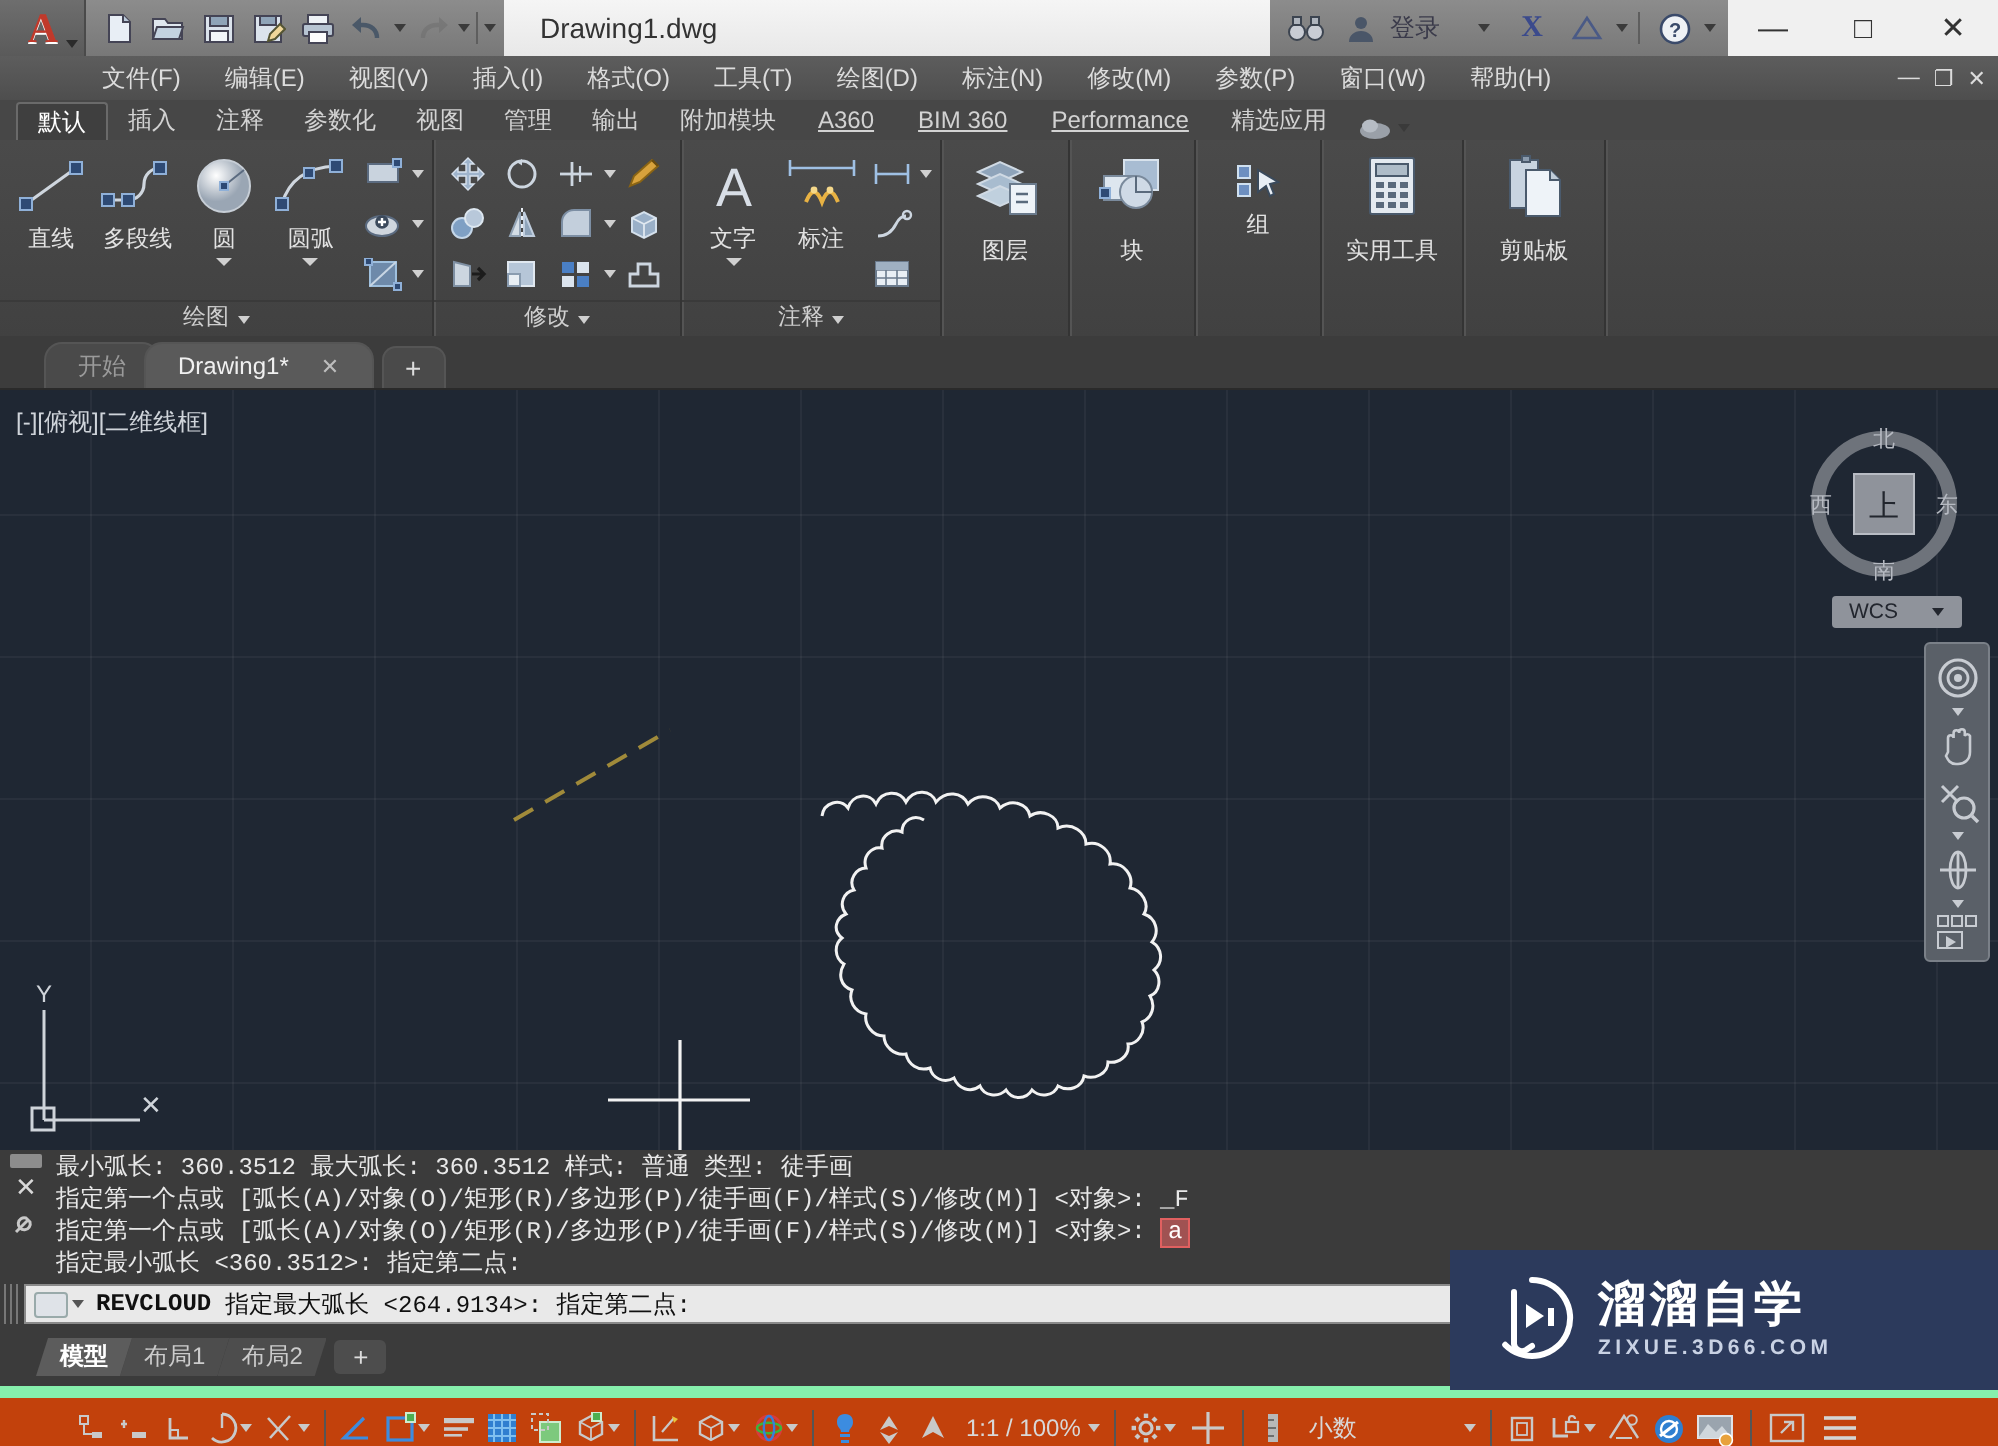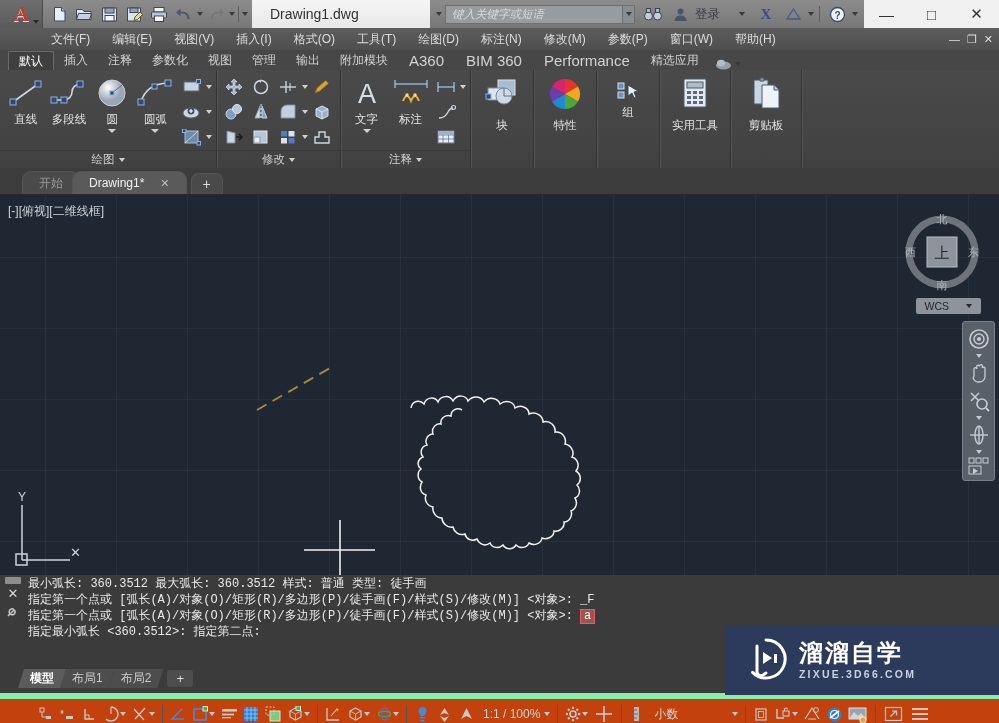--- a/index.html
+++ b/index.html
@@ -72,21 +72,21 @@
   .menu-wbtns span{color:#dcdcdc;font-size:11px;}
 
   
   .ribtabs{
     position:absolute;left:0;top:50px;width:999px;height:20px;
     background:#474747;display:flex;align-items:flex-end;
   }
   .ribtab{padding:0 10px;height:19px;line-height:19px;color:#d2d2d2;font-size:12px;white-space:nowrap;}
   .ribtab.active{background:#3f3f3f;color:#fff;border-top:1px solid #6a6a6a;
      border-left:1px solid #6a6a6a;border-right:1px solid #6a6a6a;height:18px;line-height:18px;border-radius:2px 2px 0 0;}
-  .ribtab-lat{padding:0 11px;font-size:15px;}
+  .ribtab-lat{padding:0 11px;font-size:12px;text-decoration:underline;}
   .rib-cloud{margin-left:6px;display:flex;align-items:center;gap:3px;}
 
   
   .ribbon{
     position:absolute;left:0;top:70px;width:999px;height:98px;
     background:linear-gradient(#4a4a4a,#414141);
     display:flex;align-items:stretch;
     border-bottom:1px solid #2f2f2f;
   }
   .panel{position:relative;display:flex;flex-direction:column;
@@ -267,27 +267,20 @@
             </svg>
         </div>
         <span class="mini-cv"></span>
         <div class="qsep"></div>
         <span class="mini-cv"></span>
       </div>
     </div>
     <div class="tb-mid">
       <div class="doctitle">Drawing1.dwg</div>
     </div>
-    <div class="searchwrap">
-      <span class="mini-cv" style="margin-right:3px"></span>
-      <div class="searchbox">键入关键字或短语</div>
-      <div class="search-cv">
-          <span class="mini-cv"></span>
-        </div>
-    </div>
     <div class="tb-right">
       <div class="qbtn">
         <svg width="20" height="15" viewBox="0 0 20 15">
             <circle cx="5.5" cy="9" r="4" fill="#c8ccd4" stroke="#3c4450"></circle>
             <circle cx="14.5" cy="9" r="4" fill="#c8ccd4" stroke="#3c4450"></circle>
             <rect x="3.5" y="1.5" width="4" height="4" fill="#aeb4bd" stroke="#3c4450"></rect>
             <rect x="12.5" y="1.5" width="4" height="4" fill="#aeb4bd" stroke="#3c4450"></rect>
           </svg>
       </div>
       <div class="qbtn">
@@ -605,59 +598,56 @@
             </span>
           </div>
         </div>
       </div>
       <div class="panel-title">
         <span>注释</span>
         <span class="cvw"></span>
       </div>
     </div>
 
+    <div class="panel panel-vert" style="width:63px">
+      <div class="panel-body">
+        <span class="ic">
+          <svg width="40" height="36" viewBox="0 0 40 36">
+              <path d="M6 10 L17 5 L28 10 L17 15 Z" fill="#8fa4ba" stroke="#d0dae4"></path>
+              <path d="M6 16 L17 11 L28 16 L17 21 Z" fill="#a8bccf" stroke="#d0dae4"></path>
+              <path d="M6 22 L17 17 L28 22 L17 27 Z" fill="#c0d0de" stroke="#d0dae4"></path>
+              <rect x="22" y="16" width="13" height="15" fill="#eef3f8" stroke="#6a7a8c"></rect>
+              <path d="M25 21h6M25 25h6" stroke="#5a6a7c" stroke-width="1.2"></path>
+            </svg>
+        </span>
+        <span class="lb">图层</span>
+      </div>
+      <div class="panel-foot-cv">
+          <span class="cvw"></span>
+        </div>
+    </div>
 
     <div class="panel panel-vert" style="width:62px">
       <div class="panel-body">
         <span class="ic">
           <svg width="40" height="36" viewBox="0 0 40 36">
               <rect x="16" y="4" width="17" height="15" fill="#a8bcd2" stroke="#d8e2ec"></rect>
               <rect x="6" y="12" width="16" height="12" fill="#dde6ef" stroke="#7a8a9c"></rect>
               <circle cx="22" cy="20" r="8" fill="#cfdae6" stroke="#7a8a9c"></circle>
               <path d="M22 12 v8 h8" fill="none" stroke="#5a6a7c"></path>
               <rect x="4" y="18" width="5" height="5" fill="#2e4a74" stroke="#8fb0d8"></rect>
             </svg>
         </span>
         <span class="lb">块</span>
       </div>
       <div class="panel-foot-cv">
           <span class="cvw"></span>
         </div>
     </div>
 
-    <div class="panel panel-vert" style="width:62px">
-      <div class="panel-body">
-        <span class="ic">
-          <svg width="36" height="36" viewBox="0 0 36 36">
-              <g transform="translate(18,18)">
-            <path d="M0 0 L0 -15 A15 15 0 0 1 13 -7.5 Z" fill="#e8322c"></path>
-            <path d="M0 0 L13 -7.5 A15 15 0 0 1 13 7.5 Z" fill="#f0a81e"></path>
-            <path d="M0 0 L13 7.5 A15 15 0 0 1 0 15 Z" fill="#4aa83e"></path>
-            <path d="M0 0 L0 15 A15 15 0 0 1 -13 7.5 Z" fill="#1f8ad0"></path>
-            <path d="M0 0 L-13 7.5 A15 15 0 0 1 -13 -7.5 Z" fill="#6b3ea8"></path>
-            <path d="M0 0 L-13 -7.5 A15 15 0 0 1 0 -15 Z" fill="#d8246e"></path>
-          </g>
-            </svg>
-        </span>
-        <span class="lb">特性</span>
-      </div>
-      <div class="panel-foot-cv">
-          <span class="cvw"></span>
-        </div>
-    </div>
 
     <div class="panel panel-vert" style="width:62px">
       <div class="panel-body" style="padding-top:10px">
         <span class="ic" style="height:22px">
           <svg width="26" height="22" viewBox="0 0 26 22">
               <rect x="3" y="3" width="6" height="6" fill="#6d8fc0" stroke="#cfe0f0"></rect>
               <rect x="3" y="12" width="6" height="6" fill="#6d8fc0" stroke="#cfe0f0"></rect>
               <path d="M13 5 L13 16 L17 13 L19 18 L21 17 L19 12 L23 11 Z" fill="#e8eef4" stroke="#3a4a5c"></path>
             </svg>
         </span>
@@ -829,20 +819,29 @@
       </span>
     </div>
     <div class="cmd-lines">
       <div>最小弧长: 360.3512    最大弧长: 360.3512     样式: 普通    类型: 徒手画</div>
       <div>指定第一个点或 [弧长(A)/对象(O)/矩形(R)/多边形(P)/徒手画(F)/样式(S)/修改(M)] &lt;对象&gt;: _F</div>
       <div><span>指定第一个点或 [弧长(A)/对象(O)/矩形(R)/多边形(P)/徒手画(F)/样式(S)/修改(M)] &lt;对象&gt;: </span><span class="hl-a">a</span></div>
       <div>指定最小弧长 &lt;360.3512&gt;:   指定第二点:</div>
     </div>
   </div>
 
+  <div class="cmdinput">
+    <span class="grip"></span>
+    <div class="cmdfield">
+      <span class="cicon"></span>
+      <span class="cv"></span>
+      <b>REVCLOUD</b>
+      <span style="margin-left:7px">指定最大弧长 &lt;264.9134&gt;:   指定第二点:</span>
+    </div>
+  </div>
 
   <div class="layoutbar">
     <div class="ltab active">模型</div>
     <div class="ltab">布局1</div>
     <div class="ltab">布局2</div>
     <div class="ltab-add">+</div>
     <div class="coordbox">3135</div>
     <div class="gridtoggles">
       <span>
         <svg width="16" height="16" viewBox="0 0 16 16">

